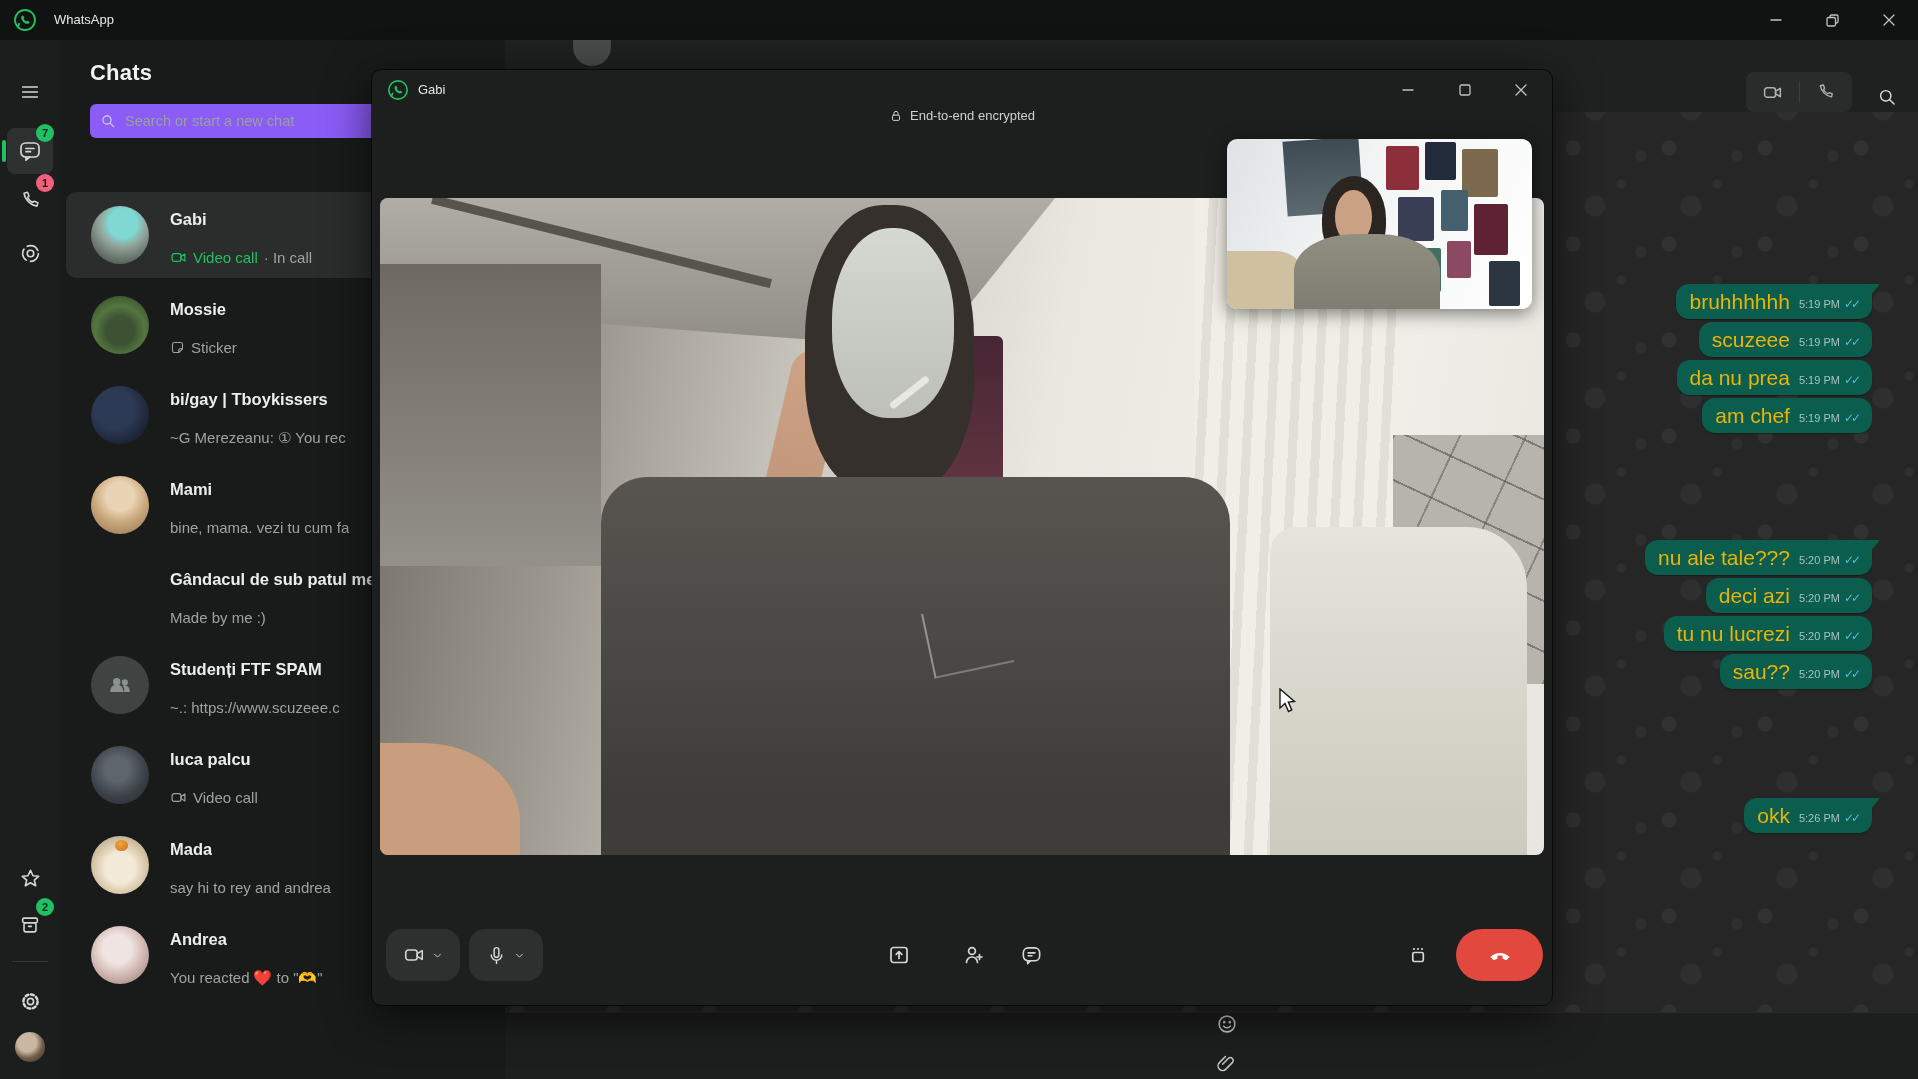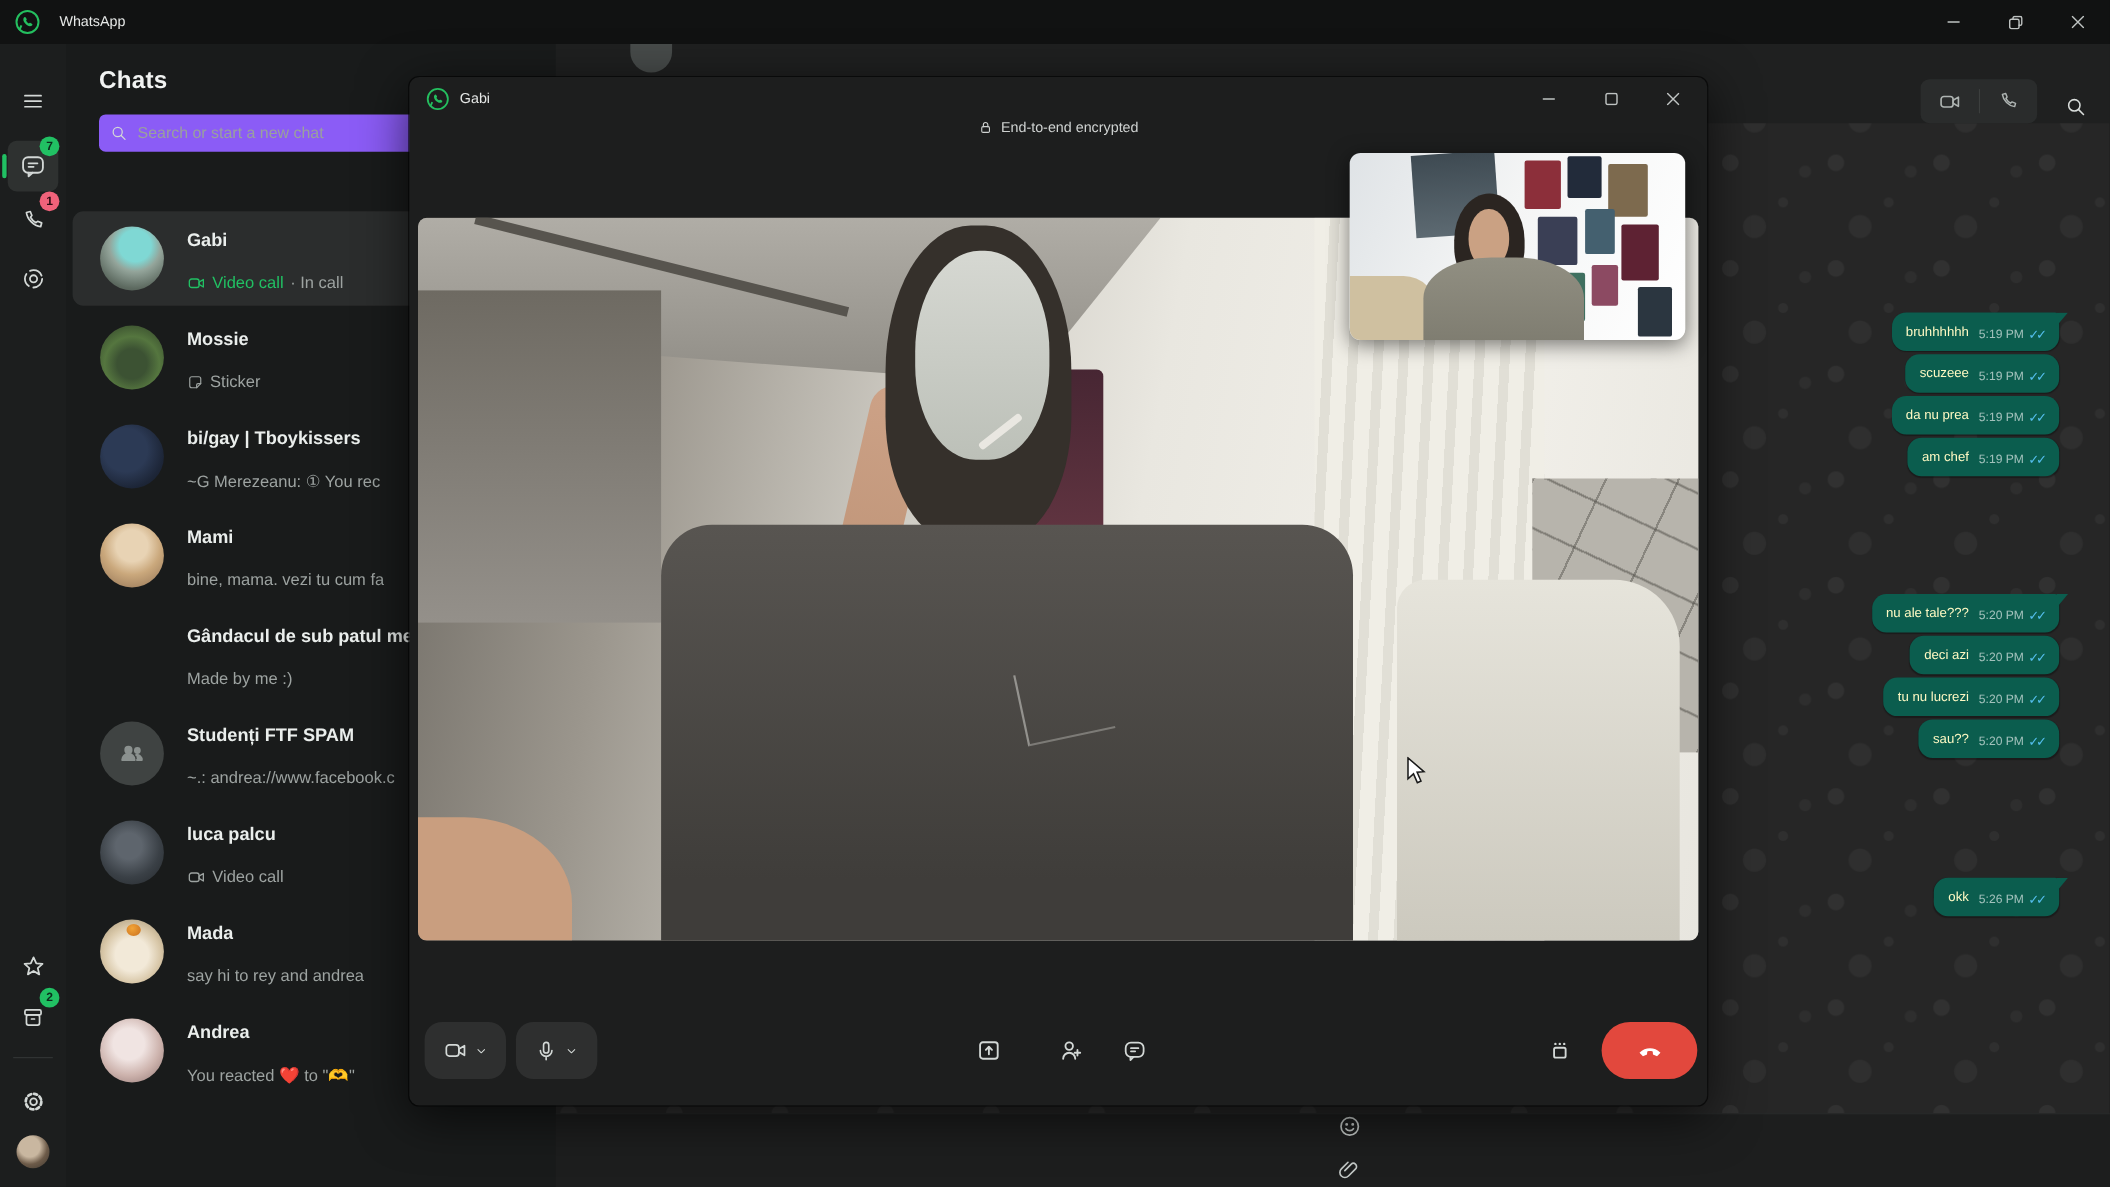--- a/index.html
+++ b/index.html
@@ -76,21 +76,21 @@
   #search-chat-btn { position:absolute; right:14px; top:40px; width:34px; height:34px; display:flex; align-items:center; justify-content:center; }
 
   
   #messages { position:absolute; right:46px; top:244px; display:flex; flex-direction:column; align-items:flex-end; gap:3px; }
   .spacer1 { height:101px; } .spacer2 { height:103px; }
   .bubble { position:relative; background:#0b5d4e; border-radius:13px; padding:8px 11px 8px 13px;
     display:flex; align-items:flex-end; gap:9px; box-shadow:0 1px 1px rgba(0,0,0,.3); }
   .bubble.tail { border-top-right-radius:4px; }
   .bubble.tail::after { content:""; position:absolute; top:0; right:-8px; width:10px; height:12px;
     background:#0b5d4e; clip-path:polygon(0 0,100% 0,0 100%); }
-  .btext { font-size:12px; color:#fef9c3; line-height:19px; }
+  .btext { font-size:21px; color:#eab308; line-height:19px; }
   .bmeta { display:flex; align-items:center; gap:4px; padding-bottom:1px; }
   .btime { font-size:11px; color:rgba(255,255,255,.62); }
   .ticks { font-size:12px; color:#53bdeb; letter-spacing:-3px; line-height:10px; padding-right:3px; }
 
   
   #composer { position:absolute; left:0; bottom:0; width:1413px; height:67px; background:#1d1e1e; border-top:1px solid #2a2b2b;
     display:flex; align-items:center; padding:0 22px 0 52px; gap:18px;flex-direction:column; }
   #composer input { flex:1; background:transparent; border:none; outline:none; font-size:15px; color:#d8dcda;
     font-family:inherit; margin-left:10px; }
   #composer input::placeholder { color:#8f9694; }
@@ -308,21 +308,21 @@
       <div class="av av-group">
         <svg class="ic" width="26" height="26" viewBox="0 0 24 24" style="stroke:#8b918f; fill:#8b918f;">
           <circle cx="9" cy="9" r="2.6"></circle>
             <path d="M3.8 17.5 a5.2 5.2 0 0 1 10.4 0z"></path>
             <circle cx="16.5" cy="9.5" r="2"></circle>
             <path d="M15.5 13.2 a4.2 4.2 0 0 1 4.7 4.3 h-4"></path>
         </svg>
       </div>
       <div class="rname">Studenți FTF SPAM</div>
       <div class="rprev">
-          <span>~.: andrea://www.facebook.c</span>
+          <span>~.: https://www.scuzeee.c</span>
         </div>
     </div>
     <div class="row">
       <div class="av av6"></div>
       <div class="rname">luca palcu</div>
       <div class="rprev">
         <svg class="ic" width="17" height="17" viewBox="0 0 24 24" style="stroke:#9da3a1;">
           <rect x="3" y="6.5" width="12.5" height="11" rx="3"></rect>
             <path d="M15.5 10.5 L21 7.2 v9.6 L15.5 13.5z"></path>
         </svg>

